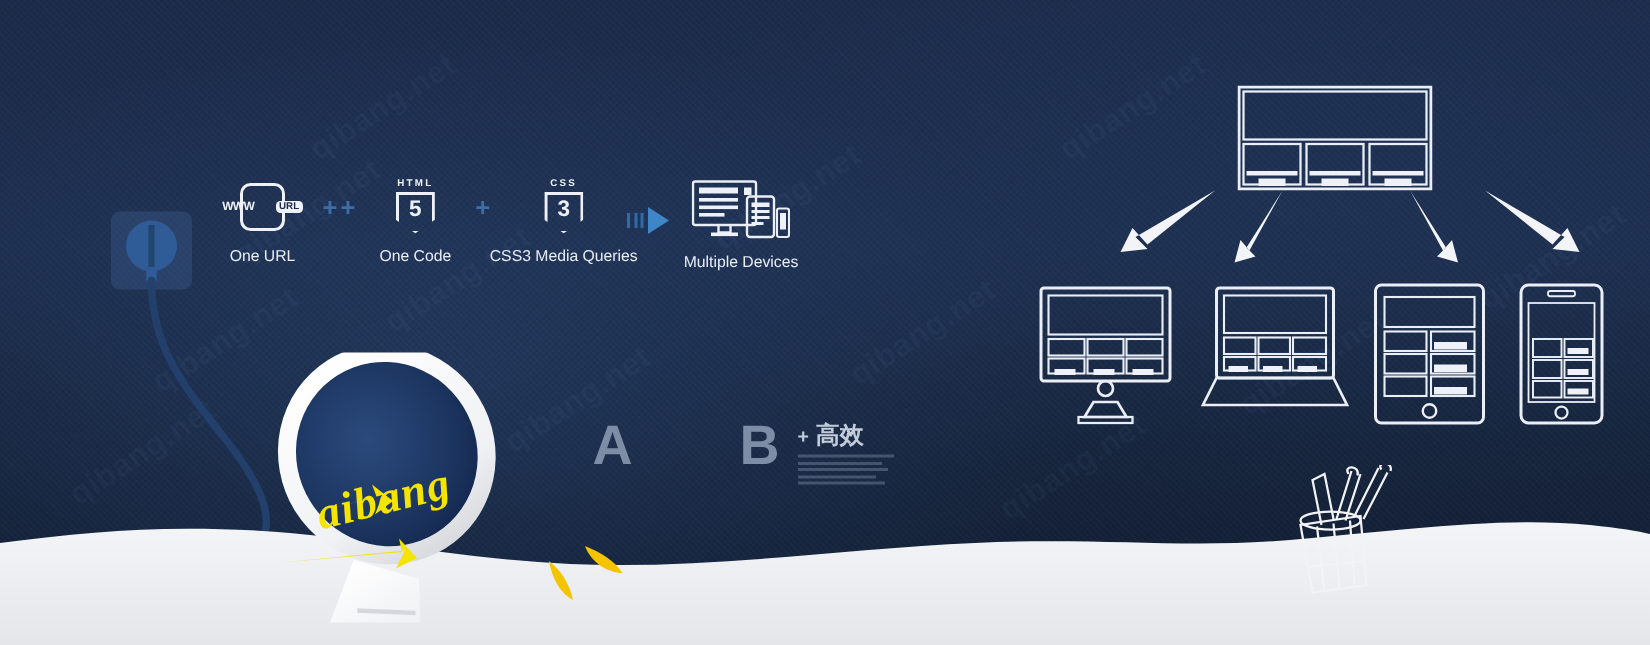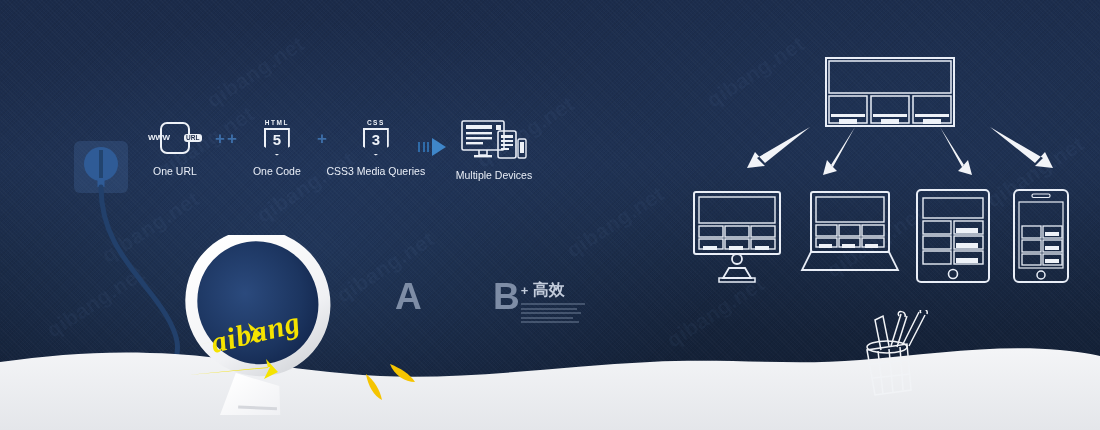--- a/index.html
+++ b/index.html
@@ -305,21 +305,21 @@
 
   <div class="ab" style="left:395px;top:278px">
     <div style="display:flex;align-items:flex-start">
       <span class="big">A</span>
     </div>
   </div>
 
   <div class="ab" style="left:493px;top:278px">
     <div style="display:flex;align-items:flex-start">
       <span class="big">B</span>
-      <div style="margin-left:1px;margin-top:2px">
+      <div style="margin-left:12px;margin-top:2px">
         <div>
           <span class="plus2">+</span>
           <span class="cn">高效</span>
         </div>
         <div class="ablines">
           <span style="width:64px"></span>
             <span style="width:56px"></span>
           <span style="width:60px"></span>
             <span style="width:52px"></span>
           <span style="width:58px"></span>

